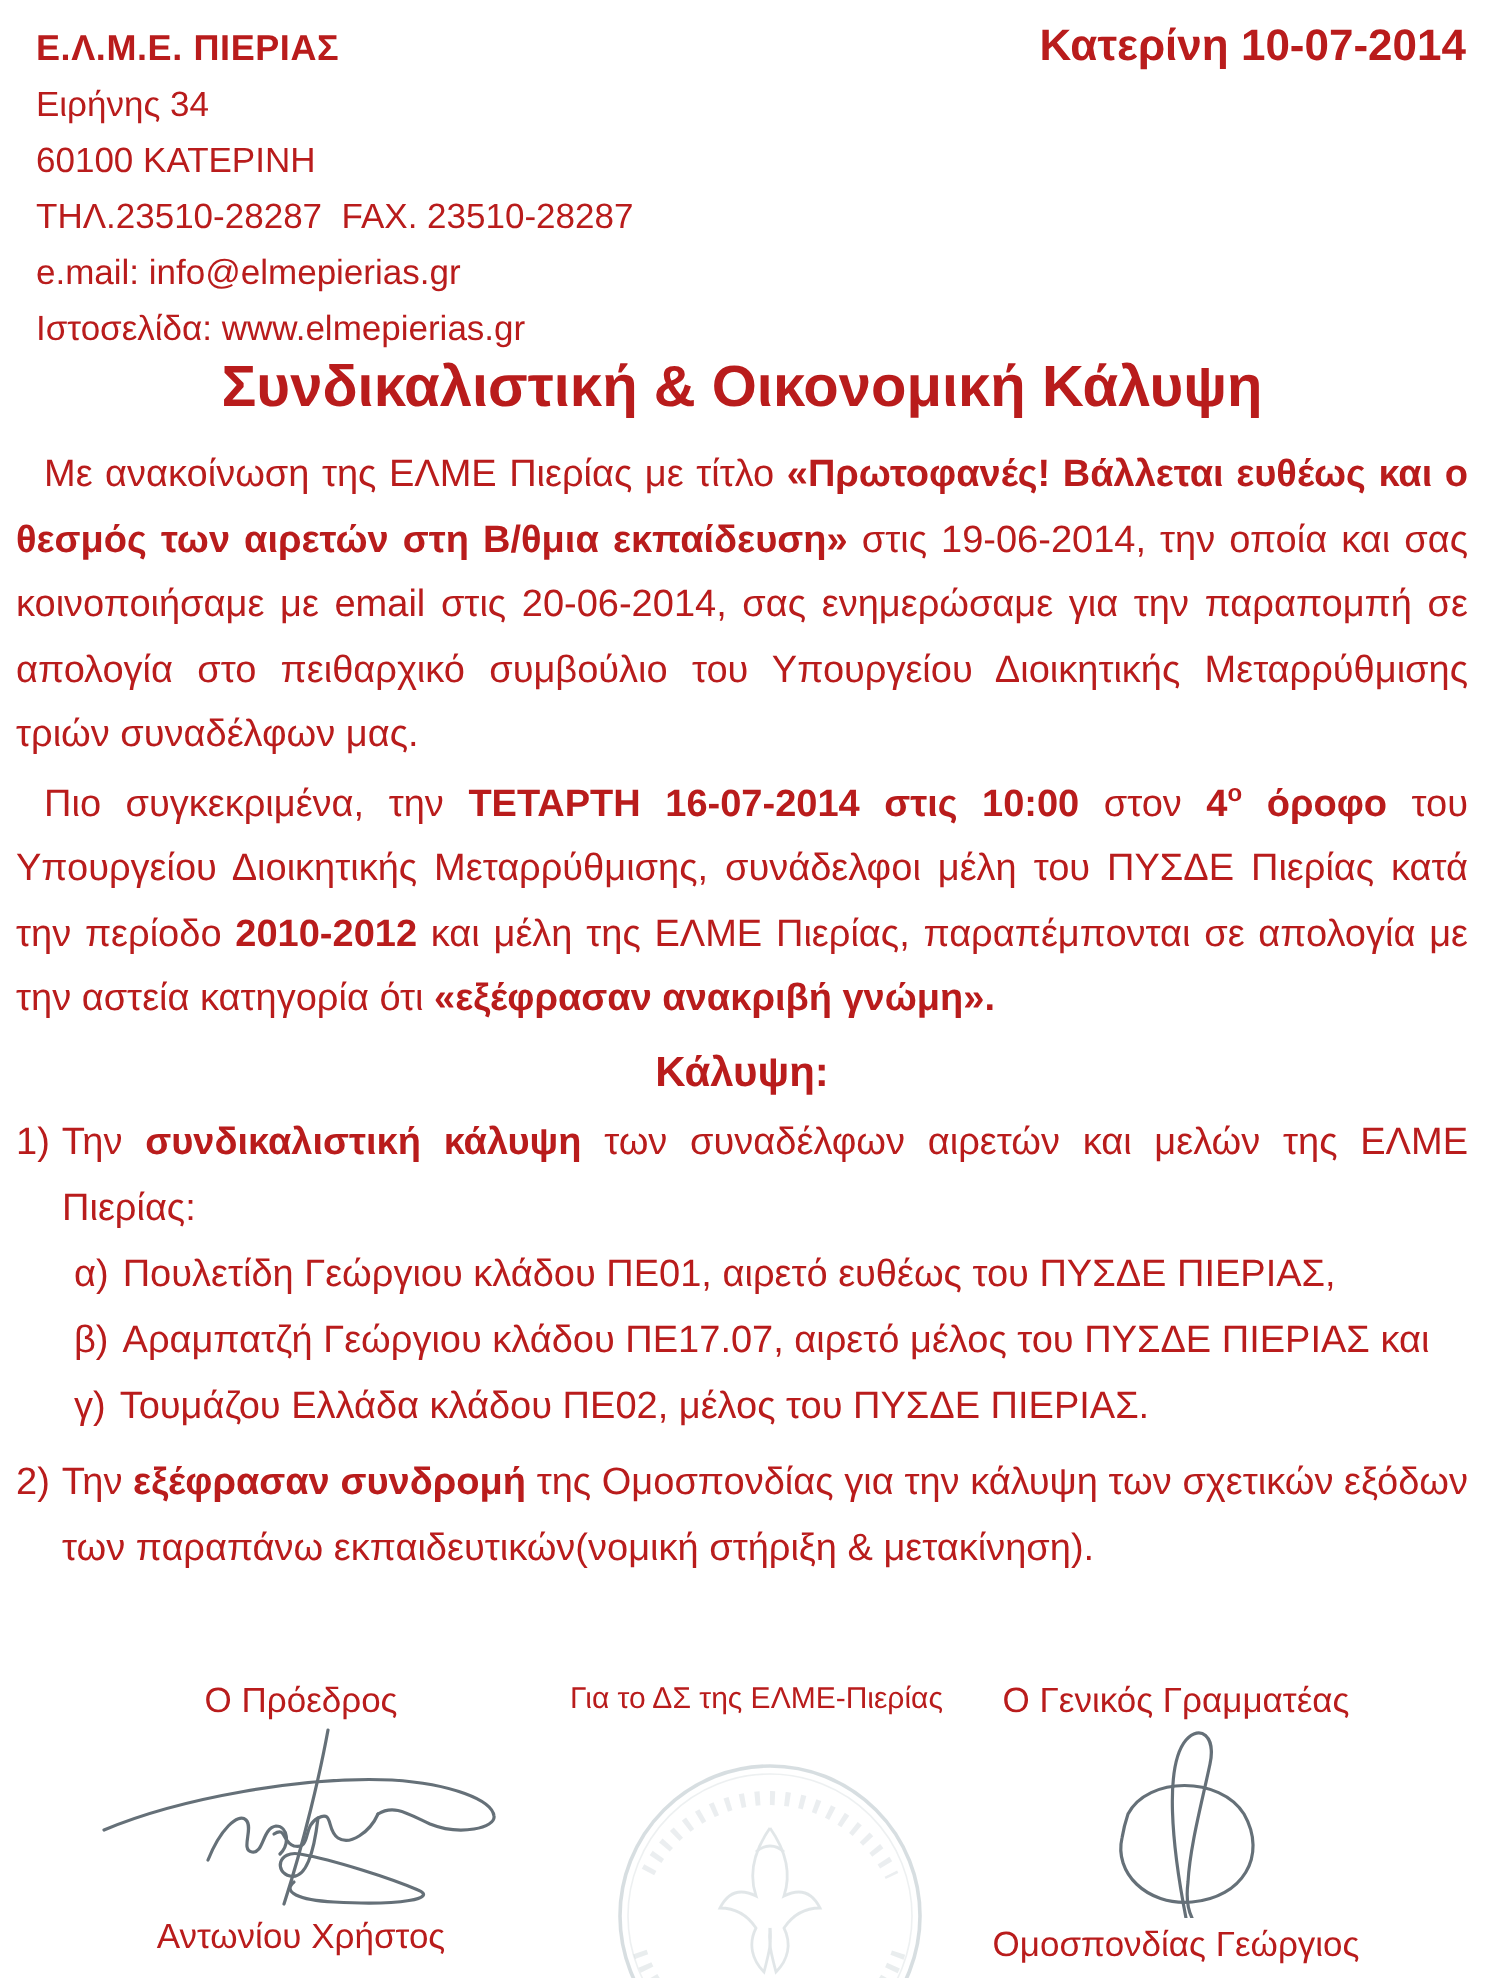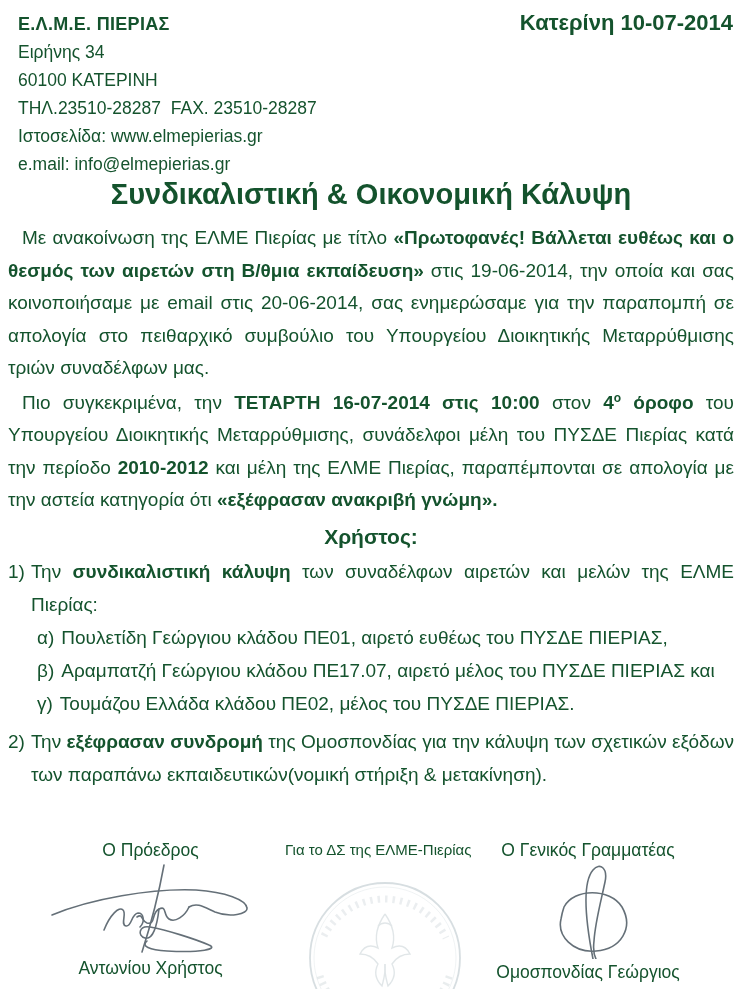--- a/index.html
+++ b/index.html
@@ -38,39 +38,39 @@
   .sig-right{left:488px;width:200px;}
   .sig-role{display:block;line-height:22px;}
   .sig-name{display:block;line-height:22px;margin-top:2px;}
   .board-caption{position:absolute;left:285px;top:2px;font-size:15px;white-space:nowrap;}
   .sig-draw{display:block;margin:2px auto 0;}
   .stamp-wrap{position:absolute;left:290px;top:27px;width:190px;height:132px;overflow:visible;}
 </style>
 </head>
 <body>
 
-<div class="page" style="color: #14532d;">
+<div class="page" style="color: #b91c1c;">
   <div class="content">
 
     <div class="header">
       <div class="hline org-name">Ε.Λ.Μ.Ε. ΠΙΕΡΙΑΣ</div>
       <div class="hline">Ειρήνης 34</div>
       <div class="hline">60100 ΚΑΤΕΡΙΝΗ</div>
       <div class="hline">ΤΗΛ.23510-28287  FAX. 23510-28287</div>
+      <div class="hline">e.mail: info@elmepierias.gr</div>
       <div class="hline">Ιστοσελίδα: www.elmepierias.gr</div>
-      <div class="hline">e.mail: info@elmepierias.gr</div>
     </div>
     <div class="place-date">Κατερίνη 10-07-2014</div>
 
     <h1 class="doc-title">Συνδικαλιστική &amp; Οικονομική Κάλυψη</h1>
 
     <p class="para p1"><span>Με ανακοίνωση της ΕΛΜΕ Πιερίας με τίτλο </span><span class="b">«Πρωτοφανές! Βάλλεται ευθέως και ο θεσμός των αιρετών στη Β/θμια εκπαίδευση»</span><span> στις 19-06-2014, την οποία και σας κοινοποιήσαμε με email στις 20-06-2014, σας ενημερώσαμε για την παραπομπή σε απολογία στο πειθαρχικό συμβούλιο του Υπουργείου Διοικητικής Μεταρρύθμισης τριών συναδέλφων μας.</span></p>
     <p class="para p2"><span>Πιο συγκεκριμένα, την </span><span class="b">ΤΕΤΑΡΤΗ 16-07-2014 στις 10:00</span><span> στον </span><span class="b">4</span><sup class="b">ο</sup><span class="b"> όροφο</span><span> του Υπουργείου Διοικητικής Μεταρρύθμισης, συνάδελφοι μέλη του ΠΥΣΔΕ Πιερίας κατά την περίοδο </span><span class="b">2010-2012</span><span> και μέλη της ΕΛΜΕ Πιερίας, παραπέμπονται σε απολογία με την αστεία κατηγορία ότι </span><span class="b">«εξέφρασαν ανακριβή γνώμη».</span></p>
 
-    <h2 class="requests-heading">Χρήστος:</h2>
+    <h2 class="requests-heading">Κάλυψη:</h2>
 
     <p class="req"><span class="marker">1)</span><span><span>Την </span><span class="b">συνδικαλιστική κάλυψη</span><span> των συναδέλφων αιρετών και μελών της ΕΛΜΕ Πιερίας:</span></span></p>
 
     <p class="sub"><span class="marker">α)</span><span>Πουλετίδη Γεώργιου κλάδου ΠΕ01, αιρετό ευθέως του ΠΥΣΔΕ ΠΙΕΡΙΑΣ,</span></p>
     <p class="sub"><span class="marker">β)</span><span>Αραμπατζή Γεώργιου κλάδου ΠΕ17.07, αιρετό μέλος του ΠΥΣΔΕ ΠΙΕΡΙΑΣ και</span></p>
     <p class="sub"><span class="marker">γ)</span><span>Τουμάζου Ελλάδα κλάδου ΠΕ02, μέλος του ΠΥΣΔΕ ΠΙΕΡΙΑΣ.</span></p>
 
     <p class="req"><span class="marker">2)</span><span><span>Την </span><span class="b">εξέφρασαν συνδρομή</span><span> της Ομοσπονδίας για την κάλυψη των σχετικών εξόδων των παραπάνω εκπαιδευτικών(νομική στήριξη &amp; μετακίνηση).</span></span></p>
 
   </div>

